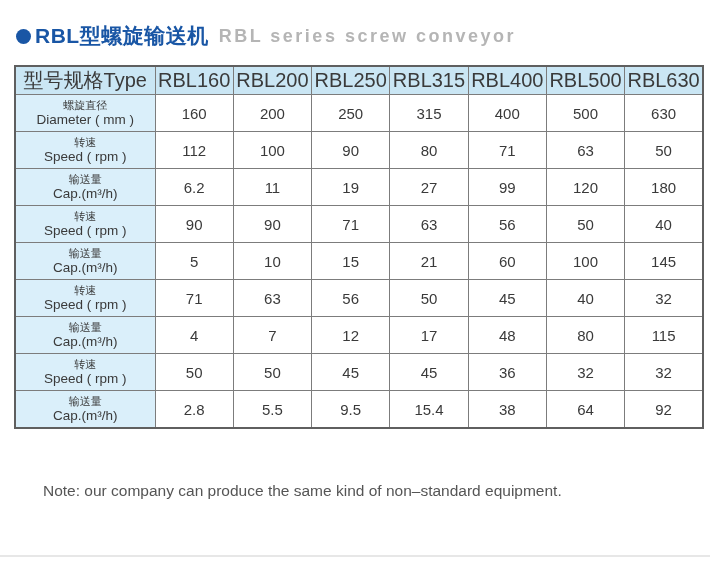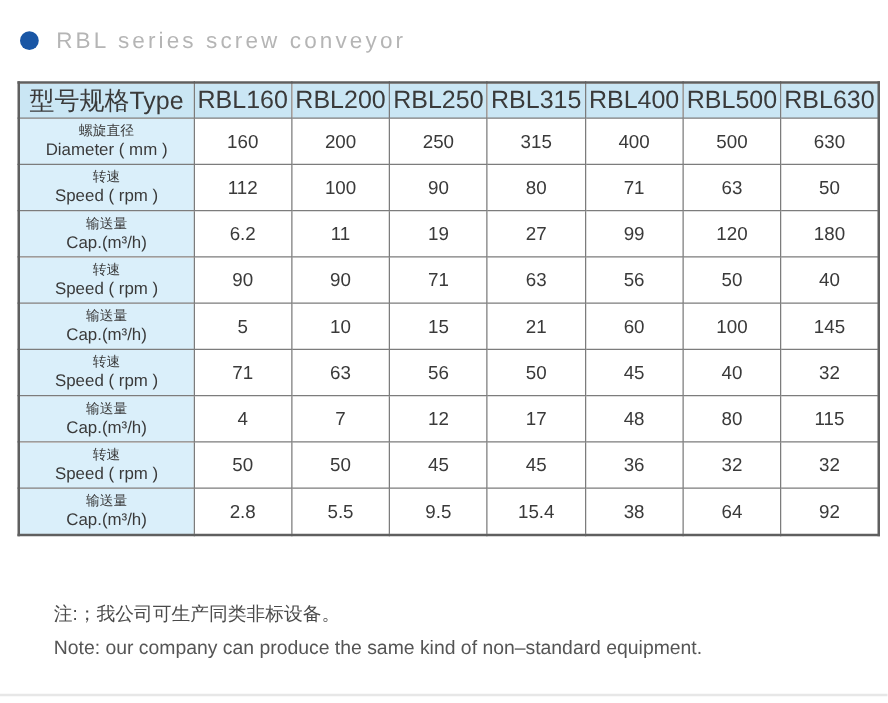--- a/index.html
+++ b/index.html
@@ -21,21 +21,21 @@
     position:absolute;left:16px;top:22px;display:flex;align-items:center;white-space:nowrap;
   }
   .bullet{
     width:15px;height:15px;border-radius:50%;background:var(--accent-blue);
     display:inline-block;margin-right:4px;flex:0 0 auto;
   }
   .t-cn{
     color:var(--accent-blue);font-size:21px;font-weight:bold;letter-spacing:0.5px;
   }
   .t-en{
-    color:var(--subtitle-gray);font-size:18px;font-weight:normal;letter-spacing:2.5px;margin-left:10px;
+    color:var(--subtitle-gray);font-size:18px;font-weight:bold;letter-spacing:2.5px;margin-left:10px;
   }
   table.spec{
     position:absolute;left:14px;top:65px;width:690px;
     border-collapse:collapse;table-layout:fixed;
     border:2px solid var(--border-dark);
   }
   table.spec col.c0{width:140px;}
   table.spec th,table.spec td{
     border:1px solid var(--border-mid);
     text-align:center;vertical-align:middle;
@@ -62,20 +62,21 @@
   .note-en{font-size:15.5px;color:#555555;}
   .bottom-rule{
     position:absolute;left:0;top:555px;width:710px;height:2px;background:#e7e7e7;
   }
 </style>
 </head>
 <body>
 
 <div class="title">
   <span class="bullet"></span>
+  <span class="t-cn">RBL型螺旋输送机</span>
   <span class="t-en">RBL series screw conveyor</span>
 </div>
 
 <table class="spec">
   <colgroup>
     <col class="c0">
     <col>
       <col>
       <col>
       <col>
@@ -210,17 +211,16 @@
         <td>9.5</td>
         <td>15.4</td>
         <td>38</td>
         <td>64</td>
         <td>92</td>
       </tr>
     </tbody>
 </table>
 
 <div class="notes">
-  <p class="note-cn">注:；我公司可生产同类非标设备。</p>
   <p class="note-en">Note: our company can produce the same kind of non–standard equipment.</p>
 </div>
 
 <div class="bottom-rule"></div>
 
 </body></html>

